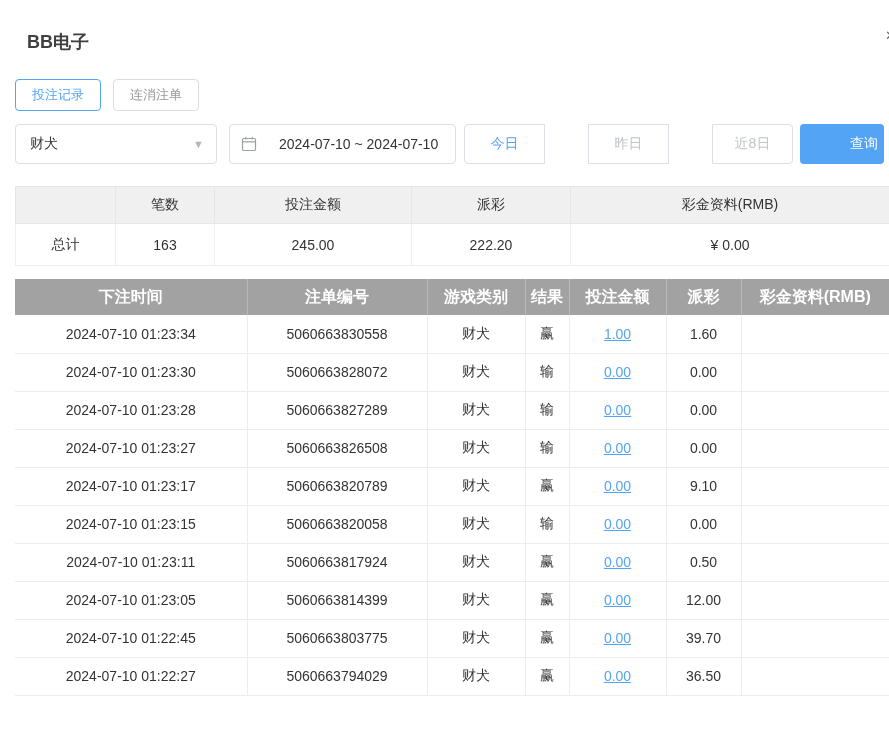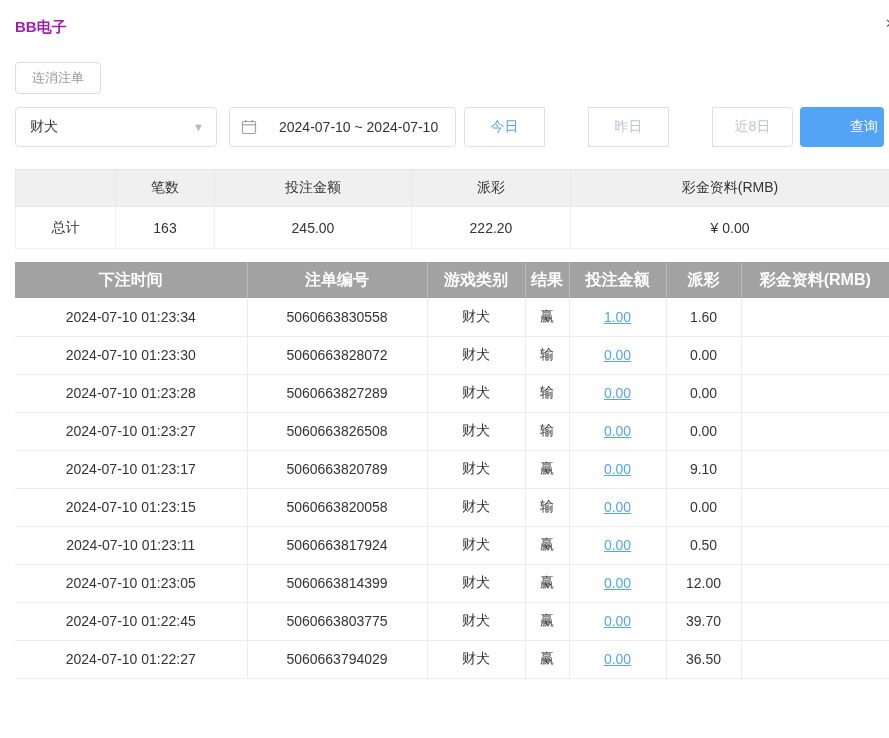--- a/index.html
+++ b/index.html
@@ -10,21 +10,21 @@
     font-family: "Liberation Sans", "DejaVu Sans", sans-serif;
     color: #333;
   }
   :root {
     --accent: #54a4f6;
     --table-header-bg: #a2a2a2;
   }
   .container { padding: 18px 0 0 15px; }
 
   .page-header { position: relative; margin-bottom: 25px; }
-  .page-title { font-size: 15px; font-weight: bold; color: #a21caf; margin: 0; }
+  .page-title { font-size: 18px; font-weight: bold; color: #404040; margin: 12px; }
   .close-icon {
     position: absolute; right: -7px; top: -2px;
     font-size: 13px; color: #666; cursor: pointer; user-select: none;
   }
 
   .tabs { display: flex; gap: 12px; margin-bottom: 13px; }
   .tab {
     height: 32px; padding: 0 16px; font-size: 13px; line-height: 30px;
     border-radius: 4px; background: #fff; border: 1px solid #dcdcdc;
     color: #999; cursor: pointer; font-family: inherit;
@@ -90,20 +90,21 @@
 <body>
 
 <div class="container">
 
   <div class="page-header">
     <h1 class="page-title">BB电子</h1>
     <span class="close-icon">✕</span>
   </div>
 
   <div class="tabs">
+    <button class="tab active">投注记录</button>
     <button class="tab">连消注单</button>
   </div>
 
   <div class="filters">
     <div class="select-box">
       <span>财犬</span>
       <span class="chevron">▼</span>
     </div>
     <div class="date-box">
       <span class="cal-icon">

